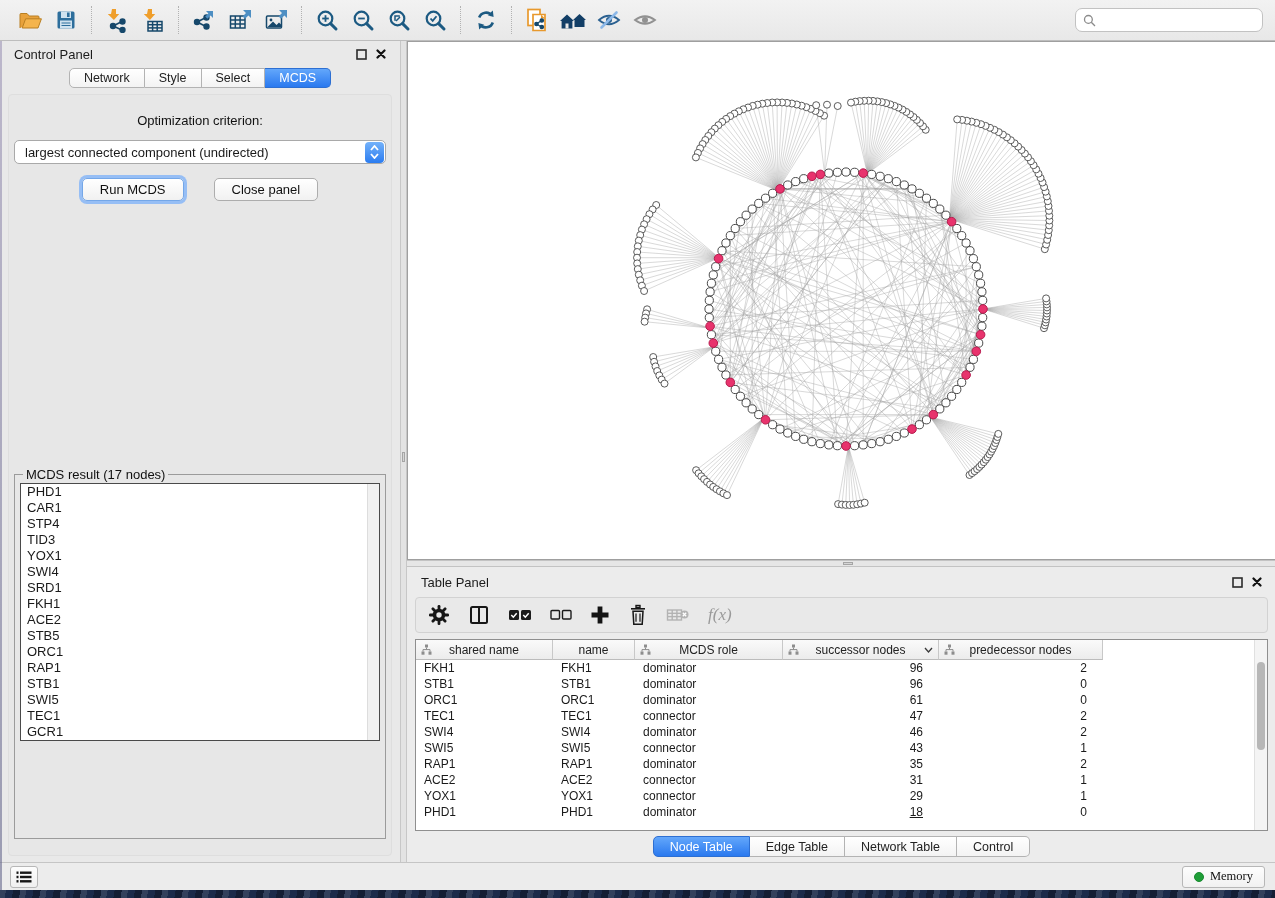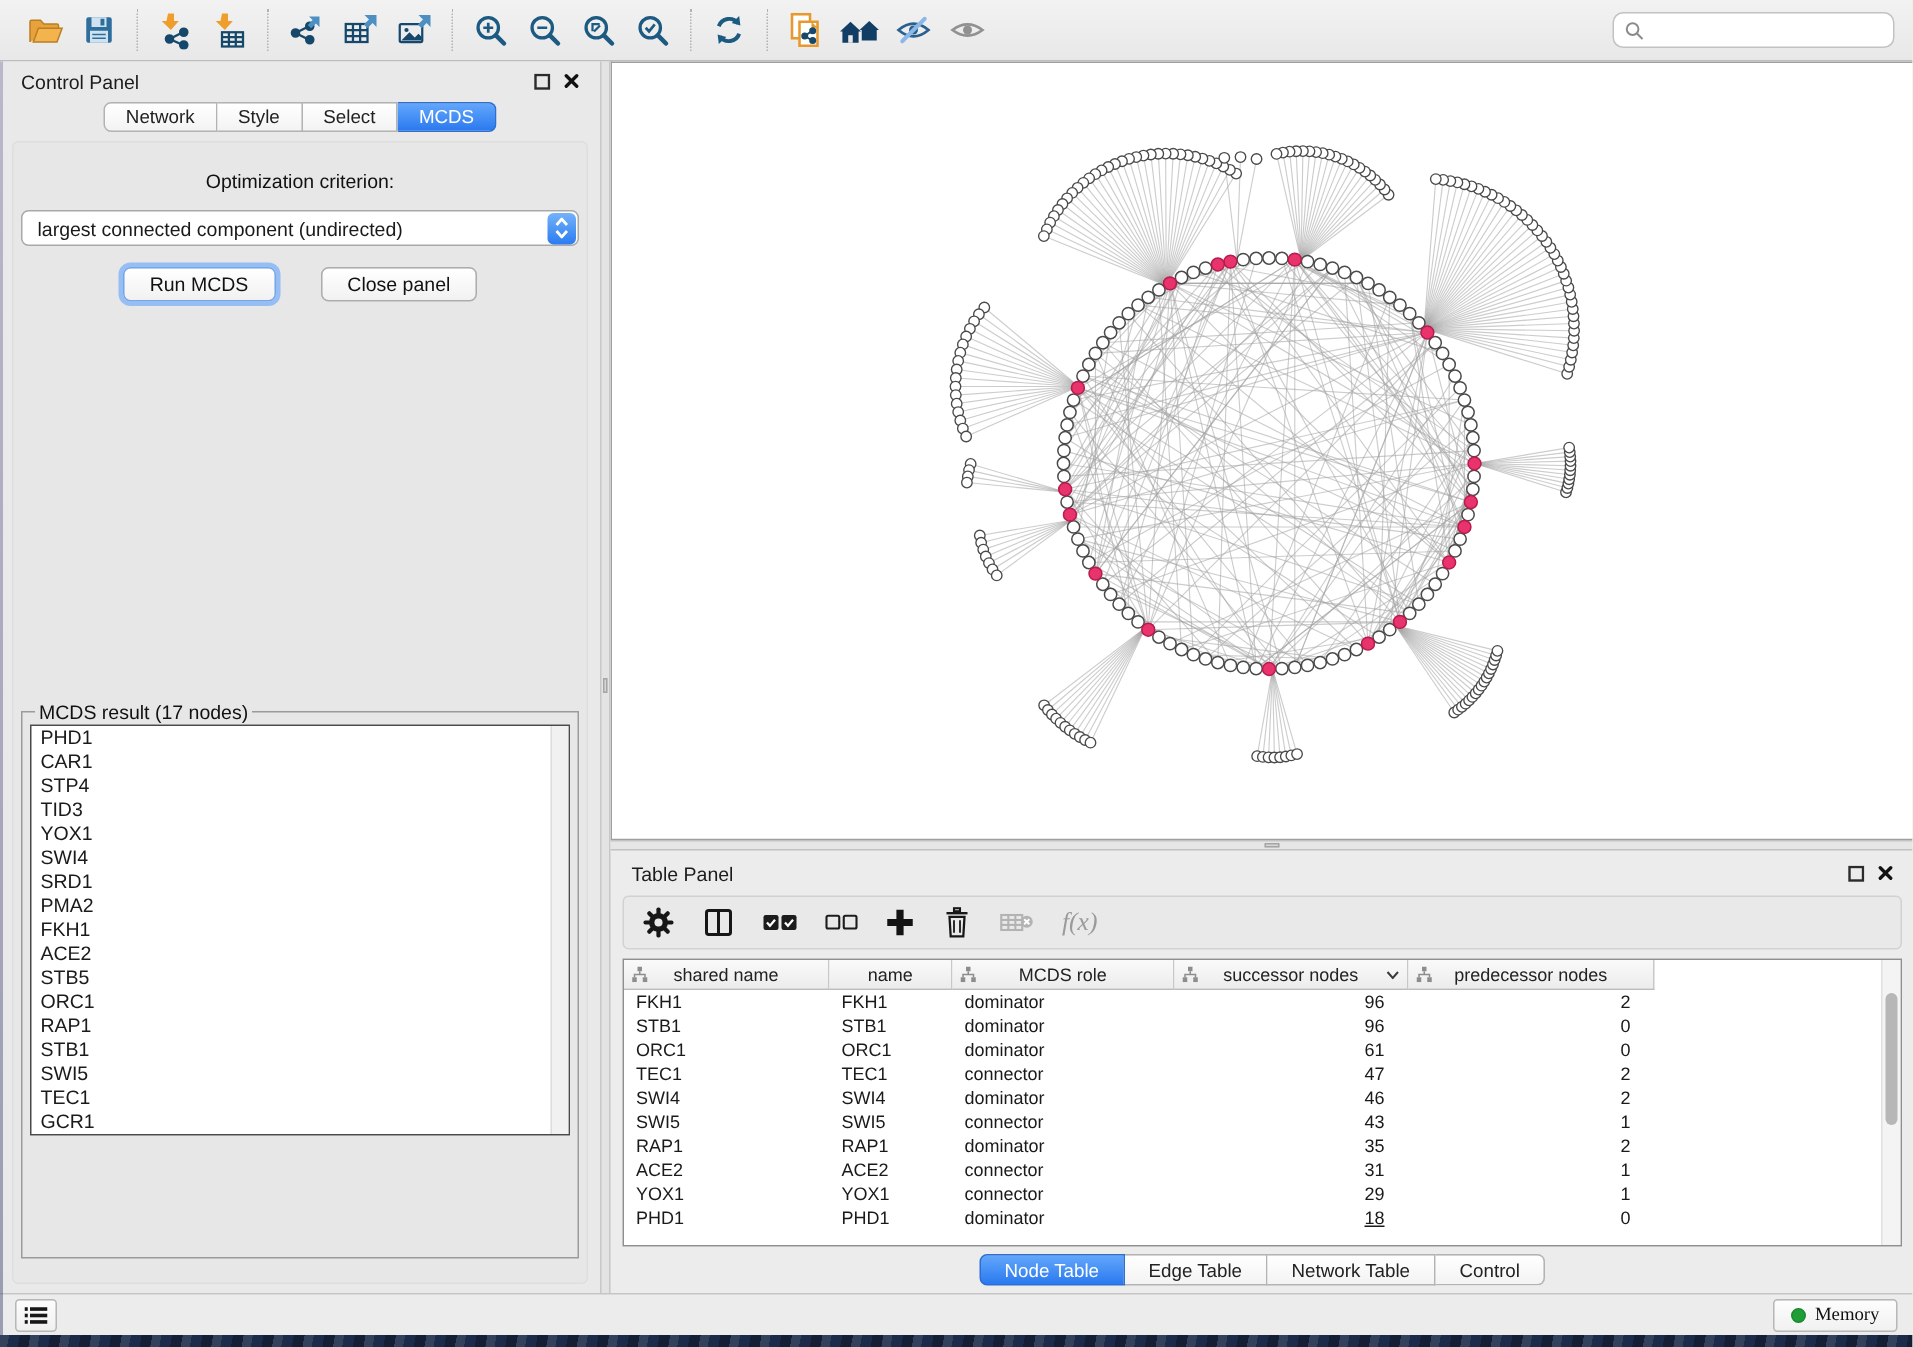--- a/index.html
+++ b/index.html
@@ -334,21 +334,20 @@
           <legend>MCDS result (17 nodes)</legend>
           <div class="result-list">
             <div id="result-items">
                 <div class="list-item">PHD1</div>
                 <div class="list-item">CAR1</div>
                 <div class="list-item">STP4</div>
                 <div class="list-item">TID3</div>
                 <div class="list-item">YOX1</div>
                 <div class="list-item">SWI4</div>
                 <div class="list-item">SRD1</div>
-                <div class="list-item">PMA2</div>
                 <div class="list-item">FKH1</div>
                 <div class="list-item">ACE2</div>
                 <div class="list-item">STB5</div>
                 <div class="list-item">ORC1</div>
                 <div class="list-item">RAP1</div>
                 <div class="list-item">STB1</div>
                 <div class="list-item">SWI5</div>
                 <div class="list-item">TEC1</div>
                 <div class="list-item">GCR1</div>
               </div>

